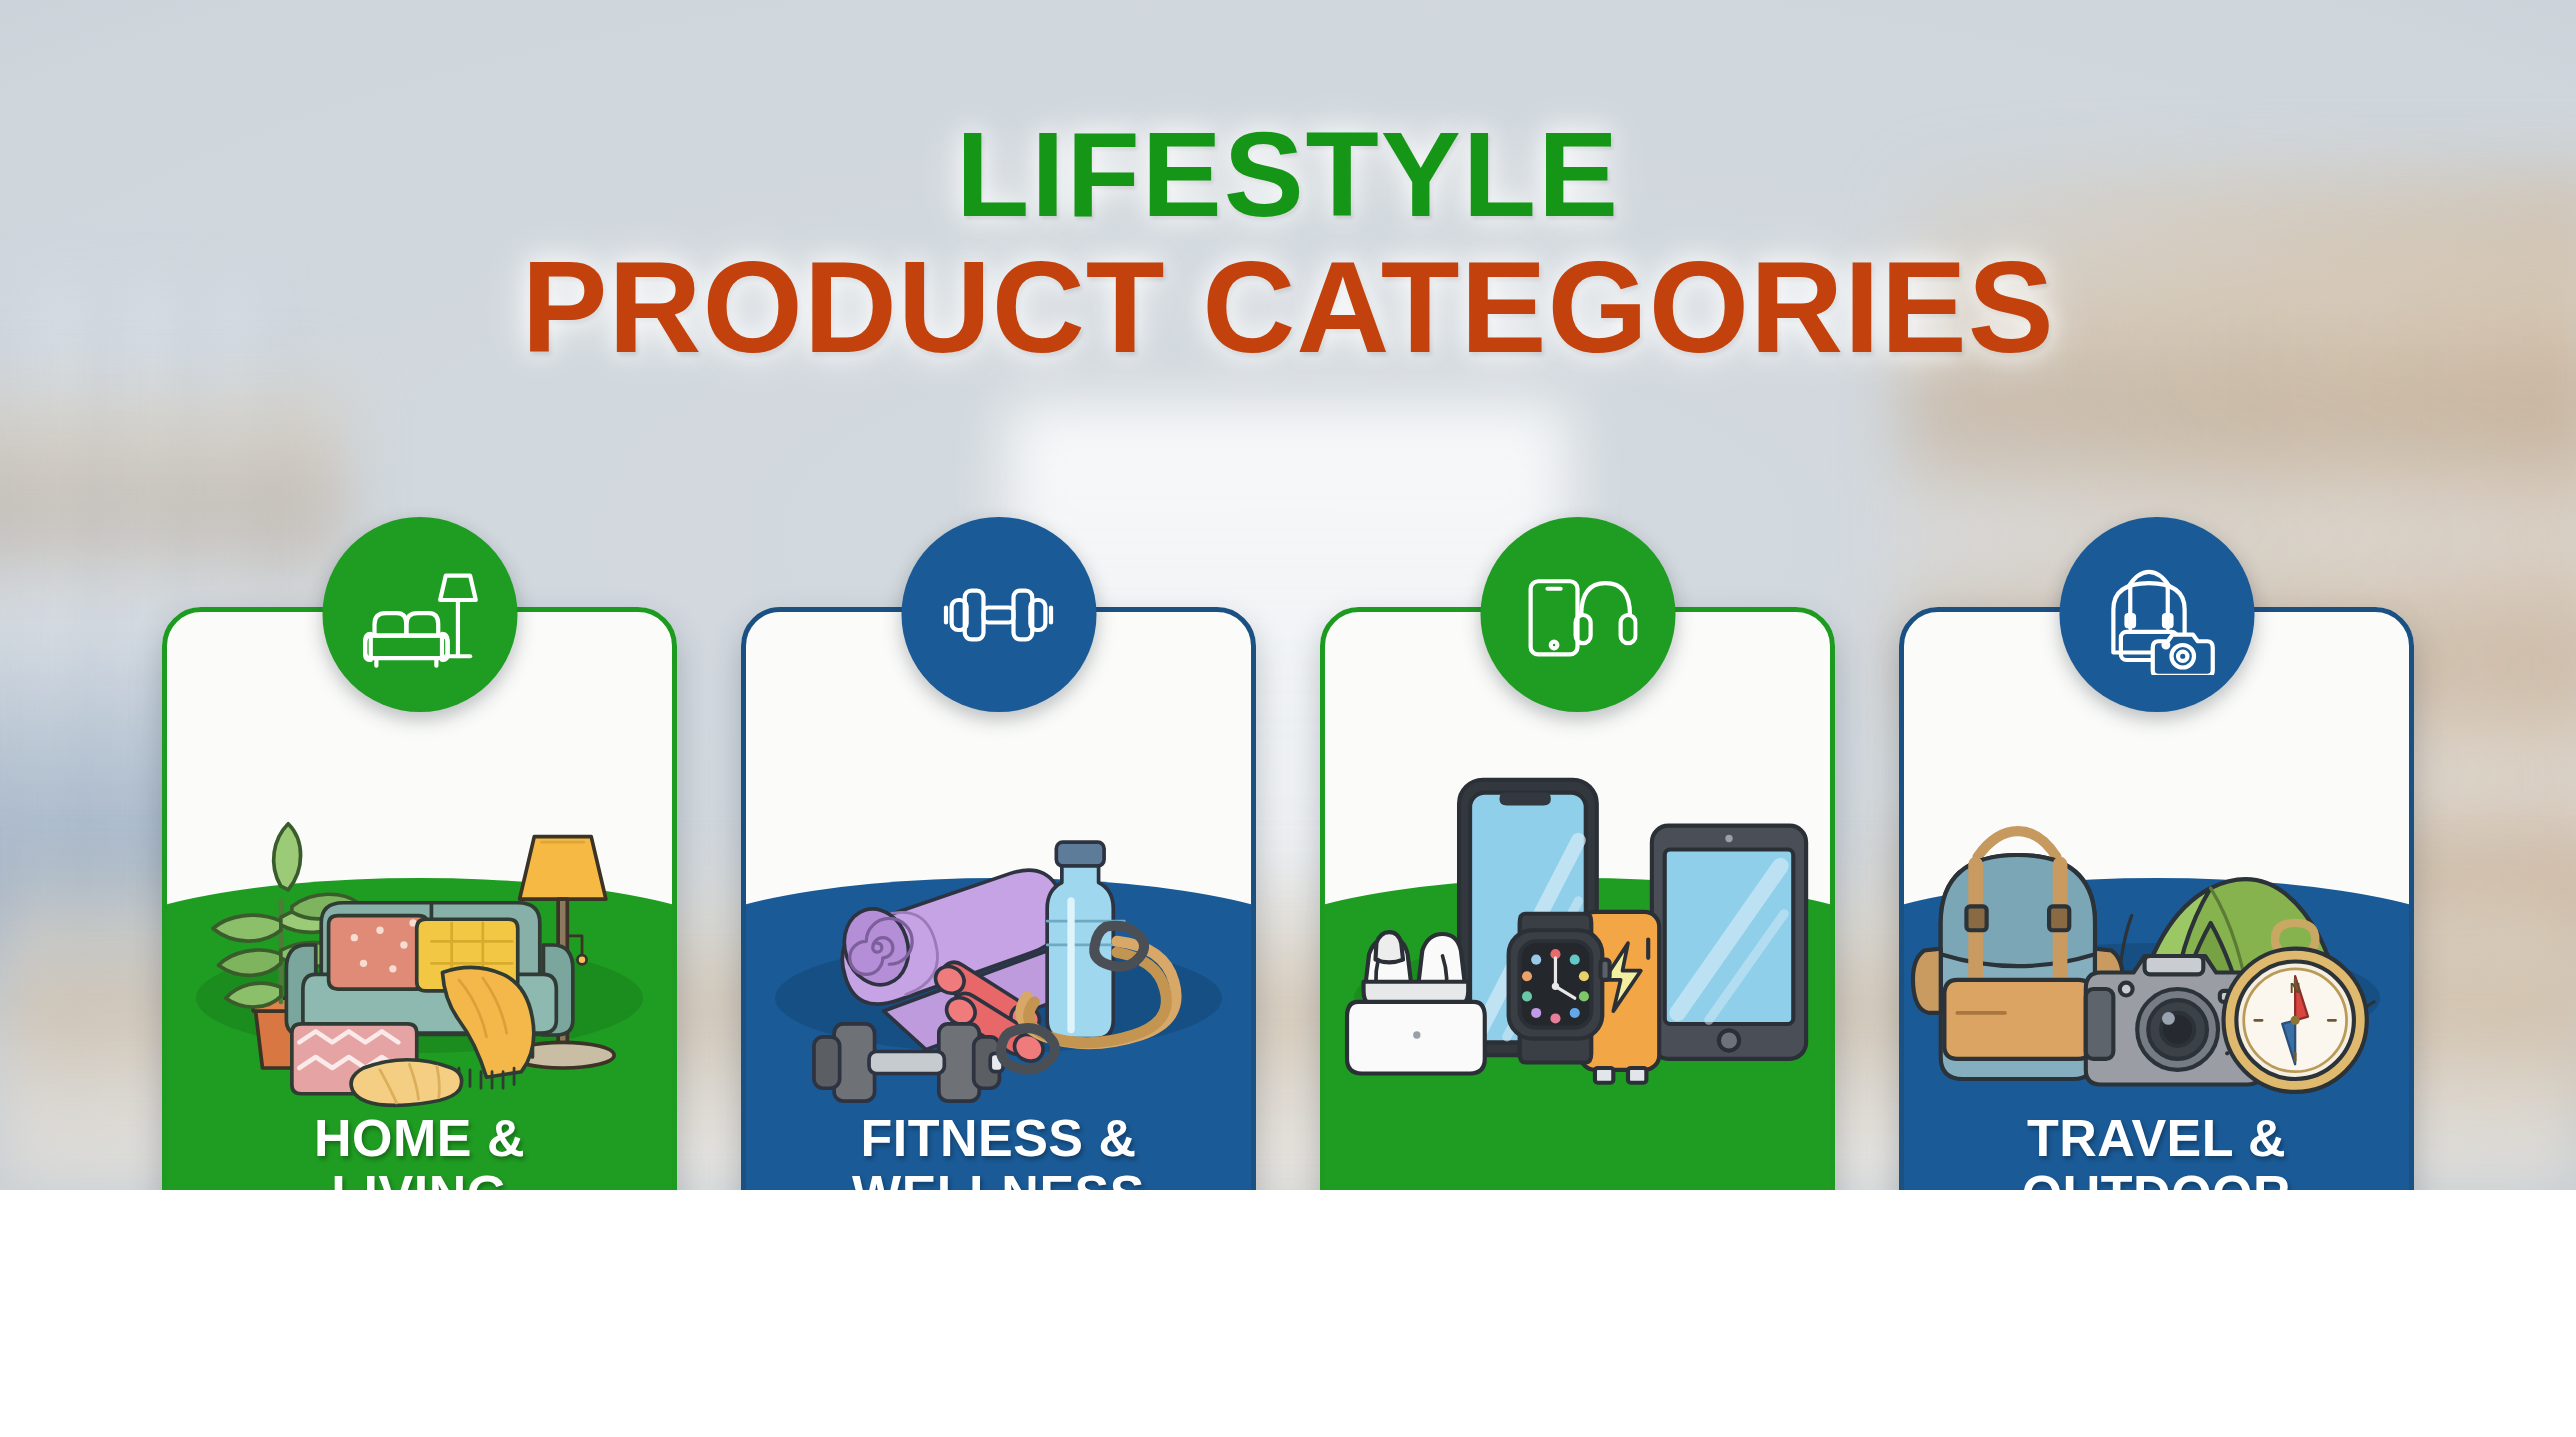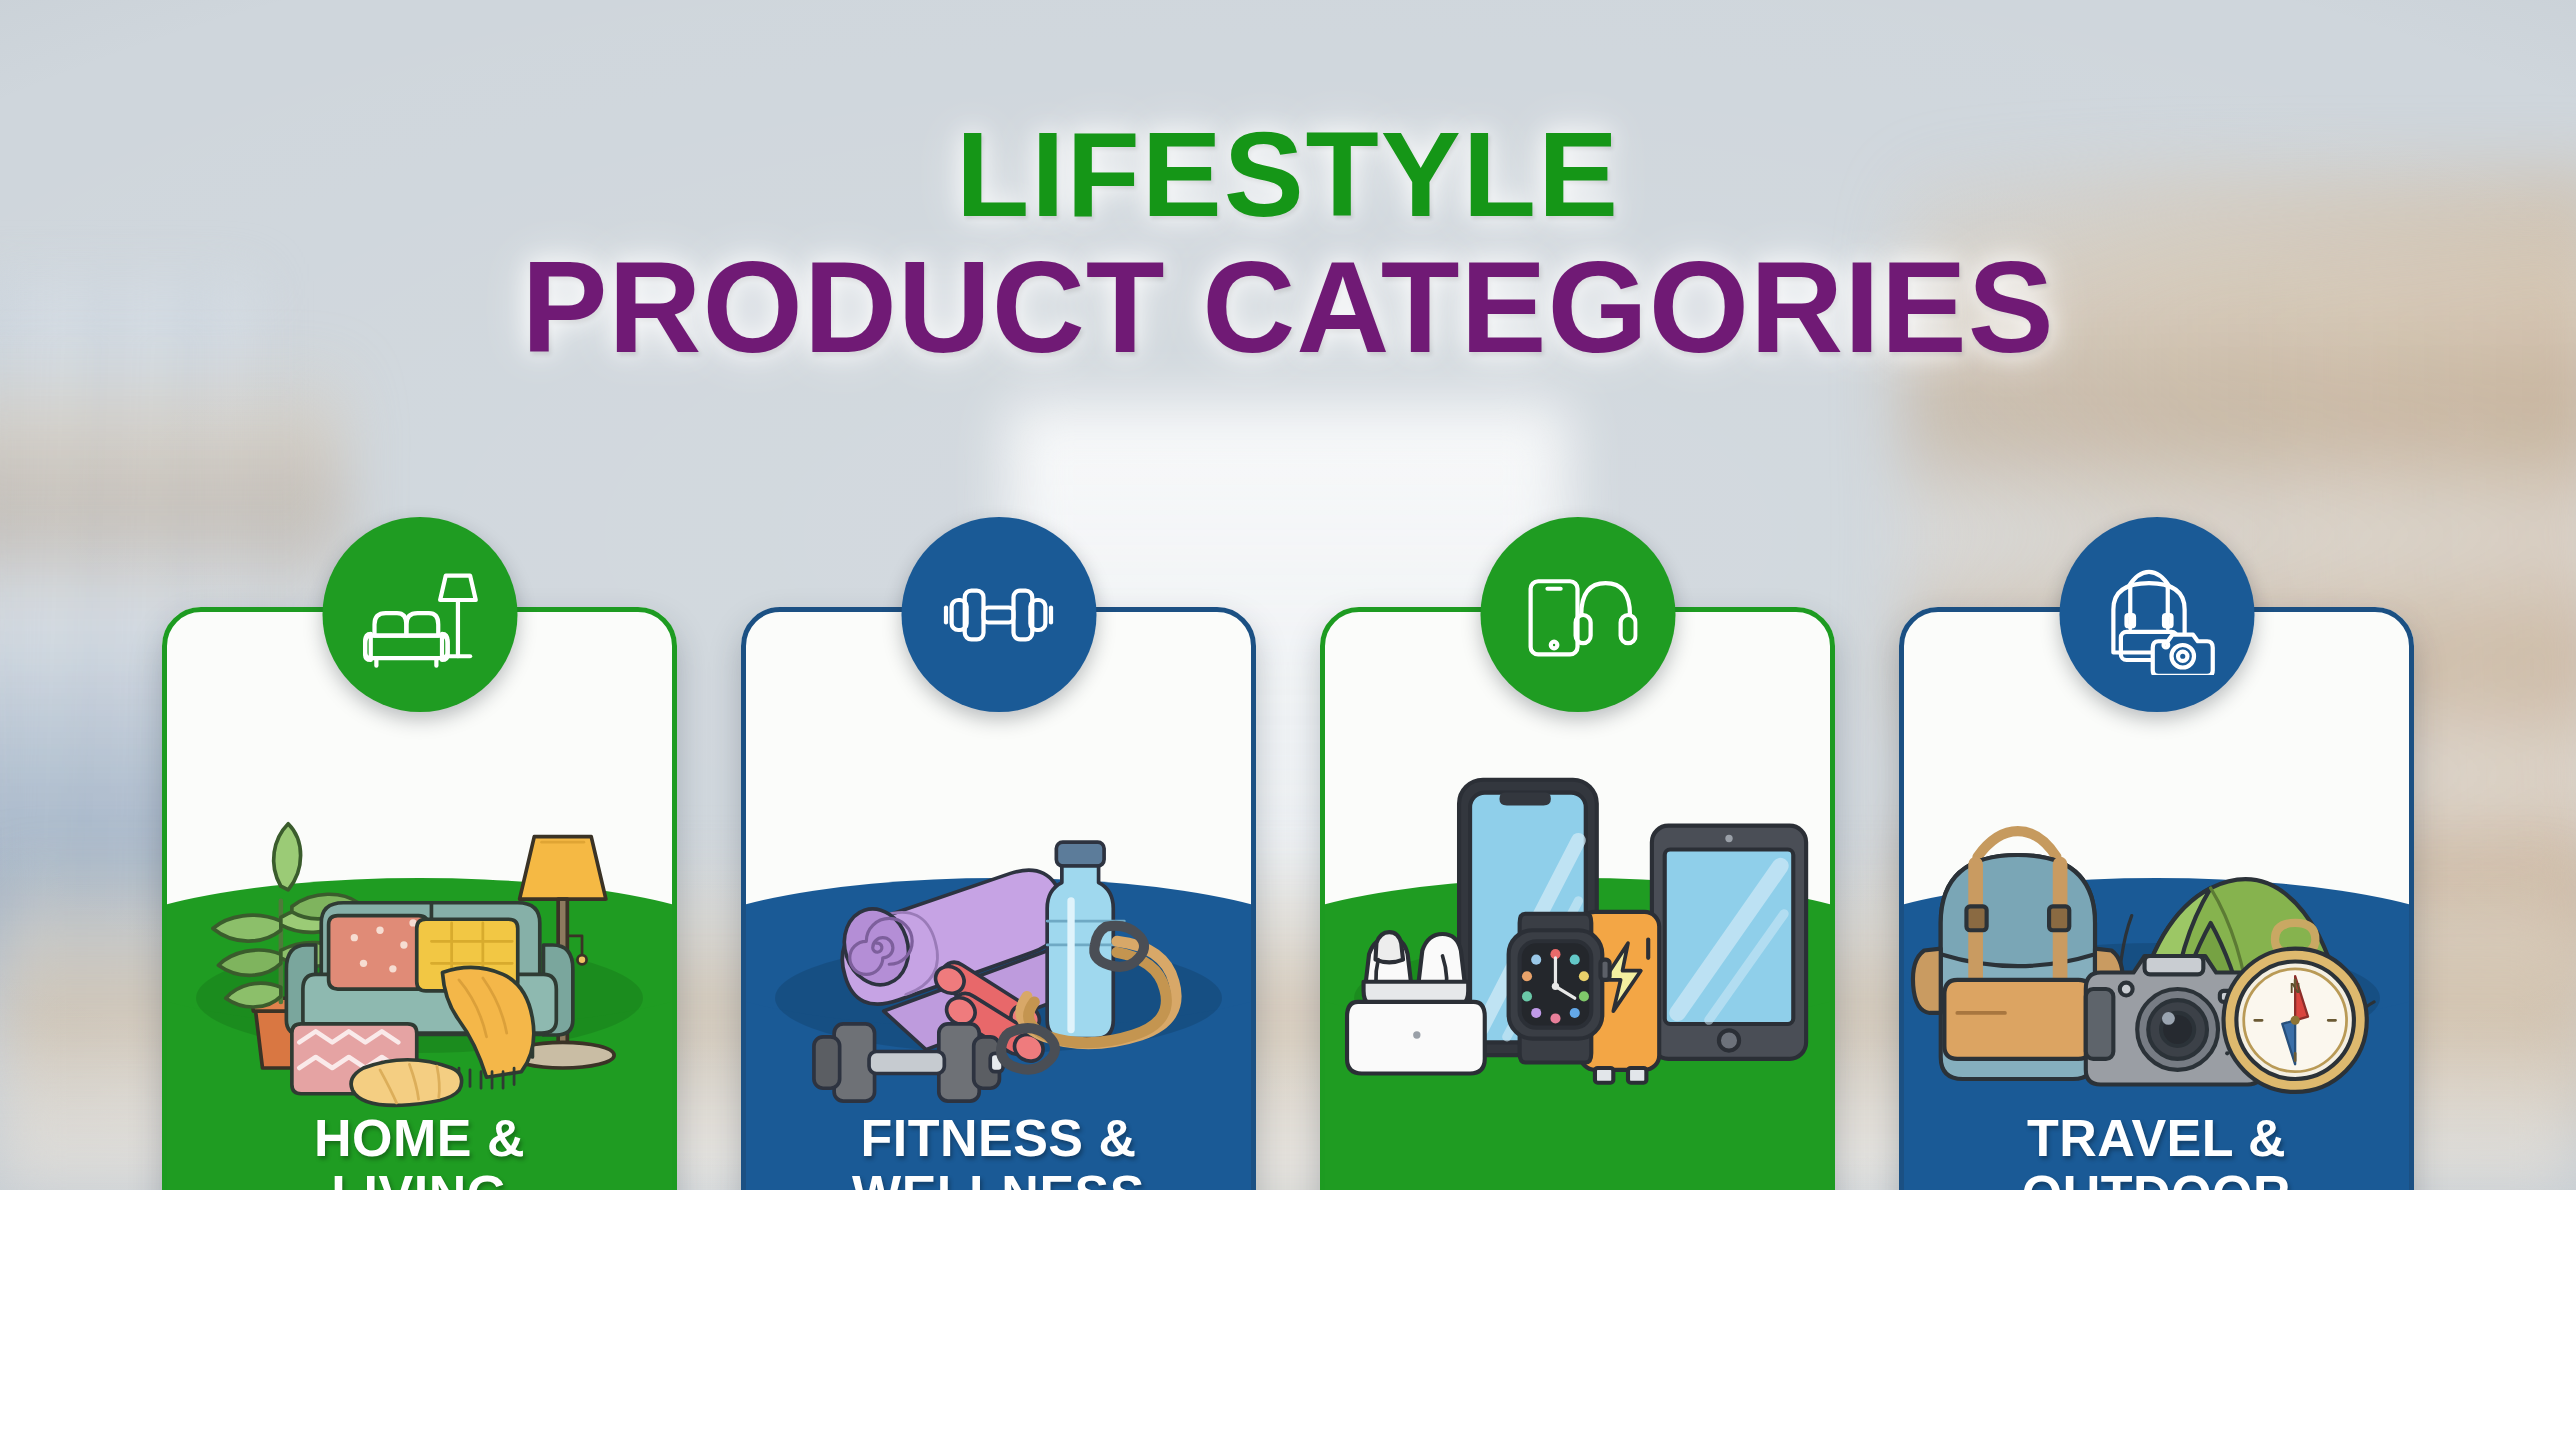--- a/index.html
+++ b/index.html
@@ -270,21 +270,21 @@
   <div class="bg-clothes-left"></div>
   <div class="bg-clothes-right"></div>
   <div class="bg-warm-left"></div>
   <div class="bg-warm-right"></div>
   <div class="bg-center-panel"></div>
   <div class="bg-floor"></div>
   <div class="bg-vignette"></div>
 
   <div class="title-block">
     <div class="title-line1" id="t1" style="color: rgb(21, 150, 23);">LIFESTYLE</div>
-    <div class="title-line2" id="t2" style="color: #701a75;">PRODUCT CATEGORIES</div>
+    <div class="title-line2" id="t2" style="color: #c2410c;">PRODUCT CATEGORIES</div>
   </div>
 
   <div class="cards-row">
 
     <div class="card green">
       <div class="card-inner">
 
         <div class="illus">
           <svg viewBox="0 0 550 500" xmlns="http://www.w3.org/2000/svg">
             <g stroke="#2f3b33" stroke-width="4" stroke-linejoin="round" stroke-linecap="round" fill="none">

